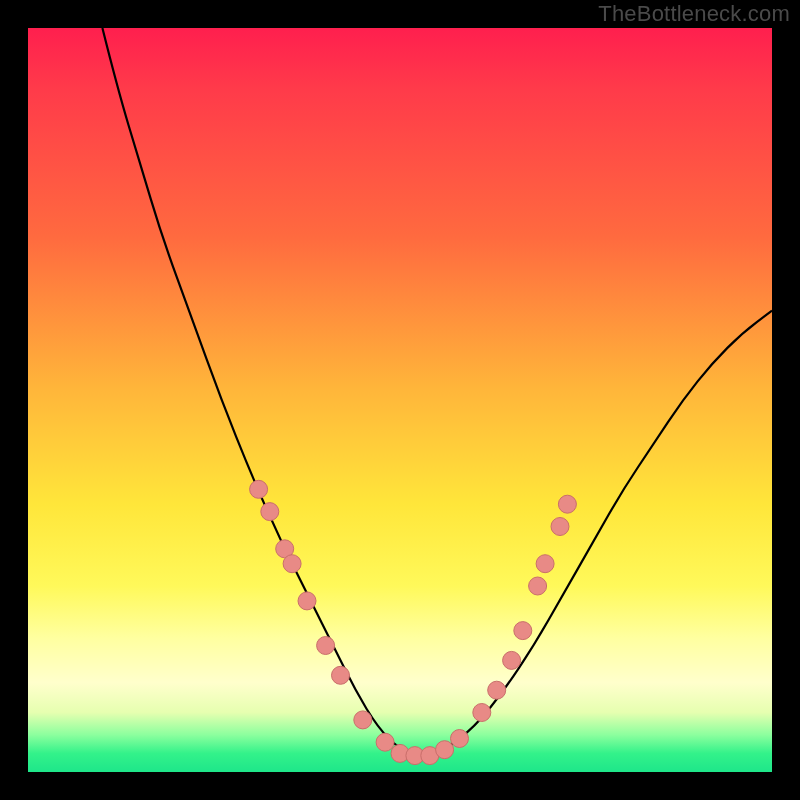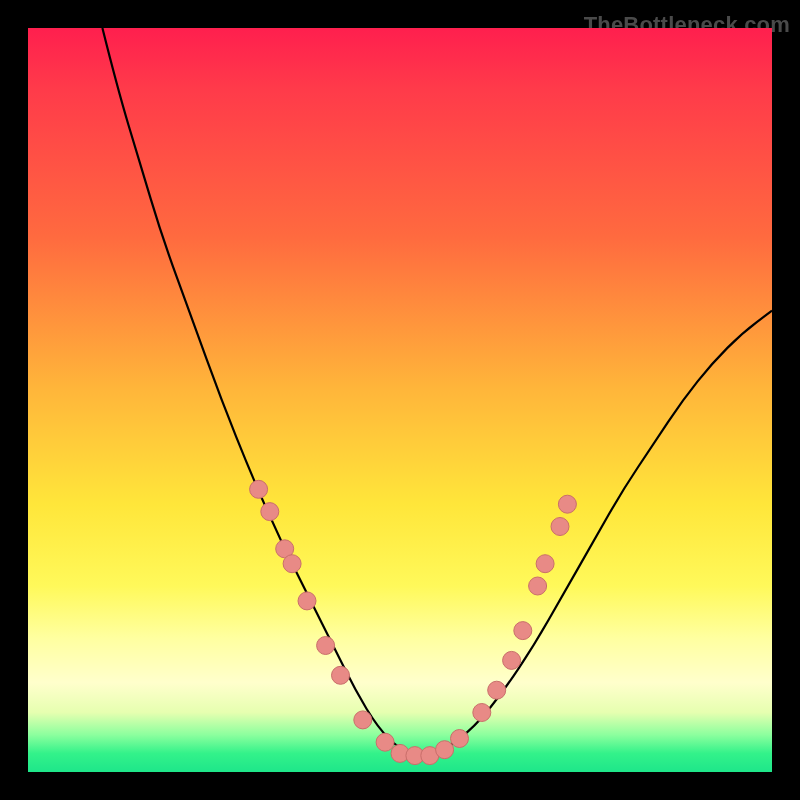--- a/index.html
+++ b/index.html
@@ -37,25 +37,25 @@
       #ffffa0 82%,
       #ffffcc 88%,
       #e6ffb0 92%,
       #8cff9e 95%,
       #33f28a 97.5%,
       #1ee68a 100%
     );
   }
   .watermark {
     position: absolute;
-    top: 12px;
+    top: 1px;
     right: 10px;
     color: #4a4a4a;
     font-size: 22px;
-    font-weight: 700;
+    font-weight: 400;
     letter-spacing: 0.2px;
     user-select: none;
   }
   svg.curve {
     position: absolute;
     left: 0;
     top: 0;
     width: 744px;
     height: 744px;
     overflow: visible;

